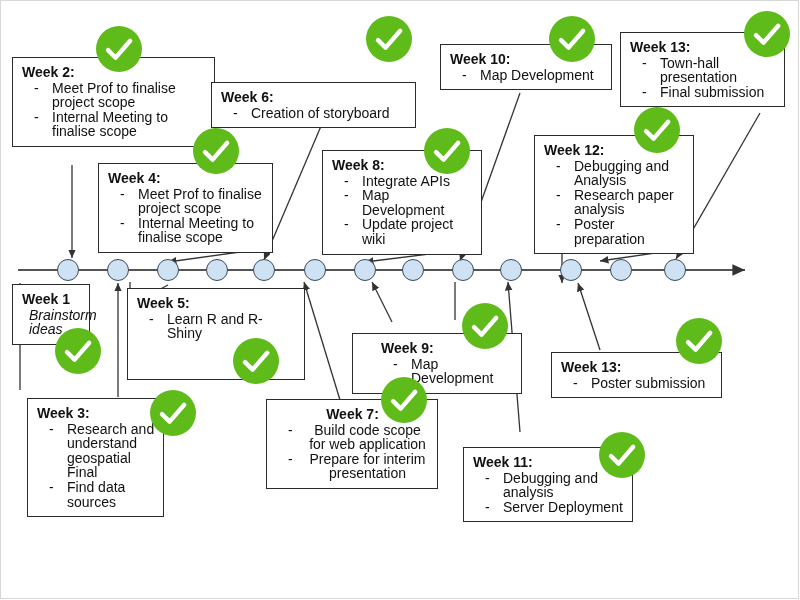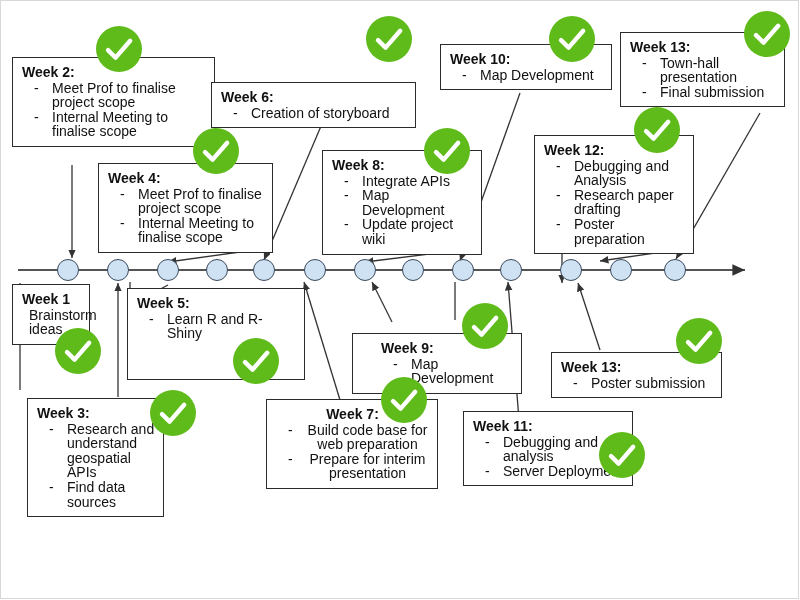--- a/index.html
+++ b/index.html
@@ -56,20 +56,21 @@
     margin-bottom: 0px;
   }
   .box li::before {
     content: "-";
     position: absolute;
     left: 12px;
     top: 0;
   }
   .box .plain {
     padding-left: 7px;
+    font-style: italic;
   }
   .badge {
     position: absolute;
     width: 46px;
     height: 46px;
     border-radius: 50%;
     background: #5fbb1a;
     z-index: 9;
   }
   .badge svg {
@@ -188,62 +189,62 @@
     <ul>
       <li>Town-hall presentation</li>
       <li>Final submission</li>
     </ul>
   </div>
 
   <div class="box" style="left:534px; top:135px; width:160px;">
     <div class="wk">Week 12:</div>
     <ul>
       <li>Debugging and Analysis</li>
-      <li>Research paper drafting</li>
+      <li>Research paper analysis</li>
       <li>Poster preparation</li>
     </ul>
   </div>
 
   <div class="box" style="left:12px; top:284px; width:78px;">
     <div class="wk">Week 1</div>
     <div class="plain">Brainstorm</div>
     <div class="plain">ideas</div>
   </div>
 
   <div class="box" style="left:127px; top:288px; width:178px; height:92px;">
     <div class="wk">Week 5:</div>
     <ul>
       <li>Learn R and R-Shiny</li>
     </ul>
   </div>
 
   <div class="box" style="left:27px; top:398px; width:137px;">
     <div class="wk">Week 3:</div>
     <ul>
-      <li>Research and understand geospatial APIs</li>
+      <li>Research and understand geospatial Final</li>
       <li>Find data sources</li>
     </ul>
   </div>
 
   <div class="box" style="left:266px; top:399px; width:172px;text-align:center;">
     <div class="wk">Week 7:</div>
     <ul>
-      <li>Build code base for web preparation</li>
+      <li>Build code scope for web application</li>
       <li>Prepare for interim presentation</li>
     </ul>
   </div>
 
   <div class="box" style="left:352px; top:333px; width:170px;padding-left:28px;">
     <div class="wk">Week 9:</div>
     <ul>
       <li>Map Development</li>
     </ul>
   </div>
 
-  <div class="box" style="left:463px; top:411px; width:170px;">
+  <div class="box" style="left:463px; top:447px; width:170px;">
     <div class="wk">Week 11:</div>
     <ul>
       <li>Debugging and analysis</li>
       <li>Server Deployment</li>
     </ul>
   </div>
 
   <div class="box" style="left:551px; top:352px; width:171px;">
     <div class="wk">Week 13:</div>
     <ul>

